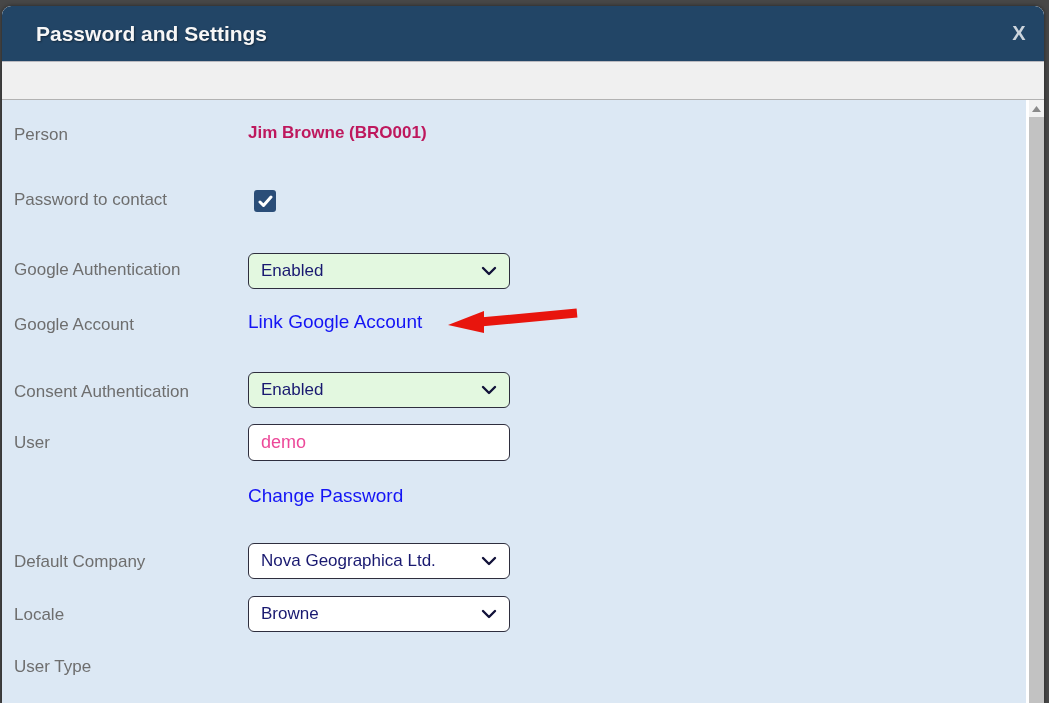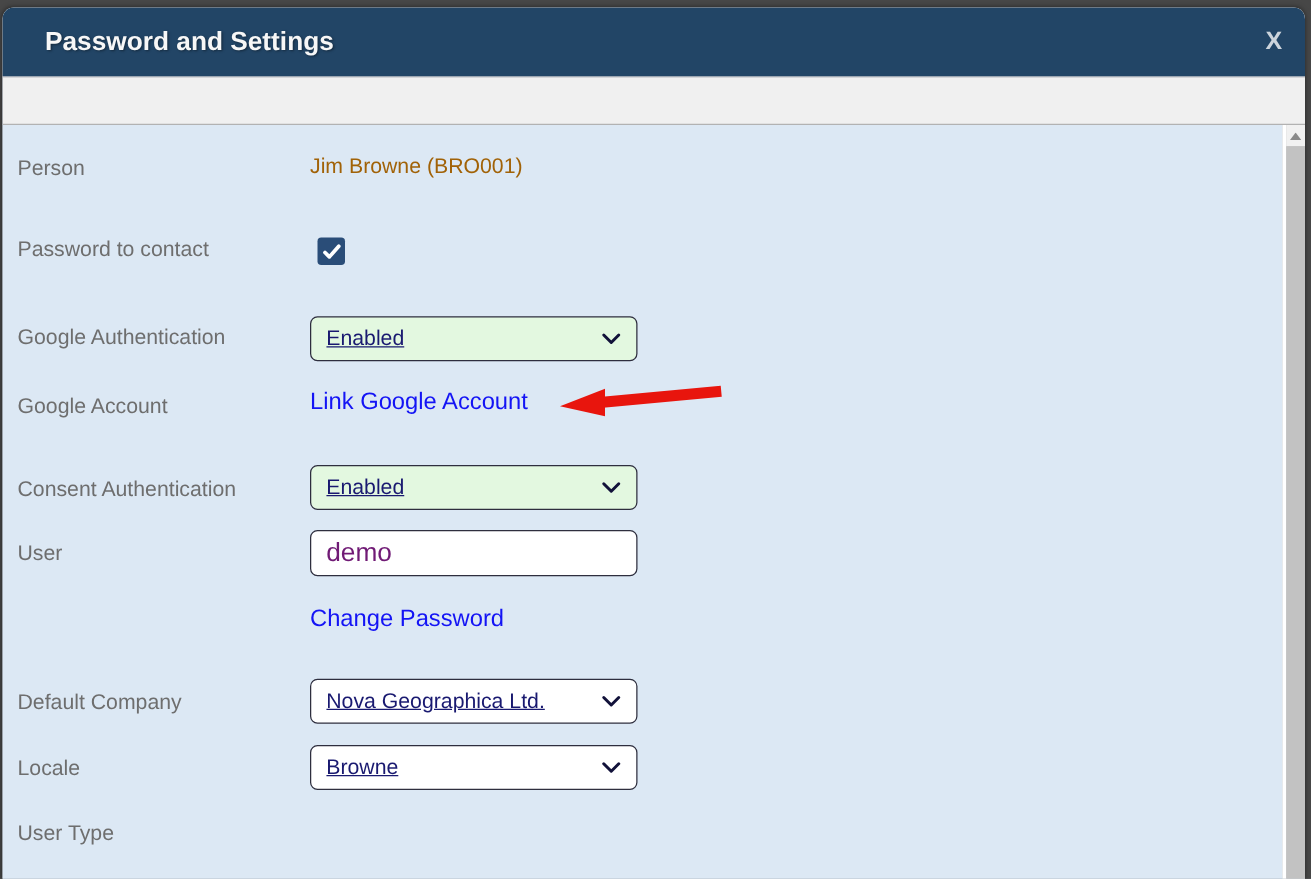--- a/index.html
+++ b/index.html
@@ -60,22 +60,22 @@
     position: absolute;
     left: 12px;
     font-size: 17px;
     color: #6e6e6e;
     white-space: nowrap;
   }
   .static-value {
     position: absolute;
     left: 246px;
     font-size: 17px;
-    font-weight: normal;
-    color: #a16207;
+    font-weight: bold;
+    color: #be185d;
     white-space: nowrap;
   }
   .checkbox {
     position: absolute;
     left: 252px;
     width: 22px; height: 22px;
     background: #2a4d78;
     border-radius: 3px;
     display: flex; align-items: center; justify-content: center;
     cursor: pointer;
@@ -85,39 +85,38 @@
     left: 246px;
     width: 262px; height: 36px;
     border: 1px solid #2e2e3e;
     border-radius: 6px;
     background: #ffffff;
     display: flex; align-items: center;
     padding: 0 12px;
     font-size: 17px;
     color: #191970;
     cursor: pointer;
-    text-decoration: underline;
   }
   .selectbox.green { background: #e3f8e0; }
   .selectbox .sel-text {
     flex: 1;
     white-space: nowrap;
     overflow: hidden;
   }
   .chevron { flex: 0 0 auto; margin-left: 4px; display: flex; }
   .textbox {
     position: absolute;
     left: 246px;
     width: 262px; height: 37px;
     border: 1px solid #2e2e3e;
     border-radius: 6px;
     background: #ffffff;
     padding: 0 12px;
-    font-size: 21px;
-    color: #701a75;
+    font-size: 18px;
+    color: #ec4899;
     font-family: "Liberation Sans", sans-serif;
     outline: none;
   }
   .link {
     position: absolute;
     left: 246px;
     font-size: 19px;
     color: #1414f5;
     cursor: pointer;
     white-space: nowrap;

